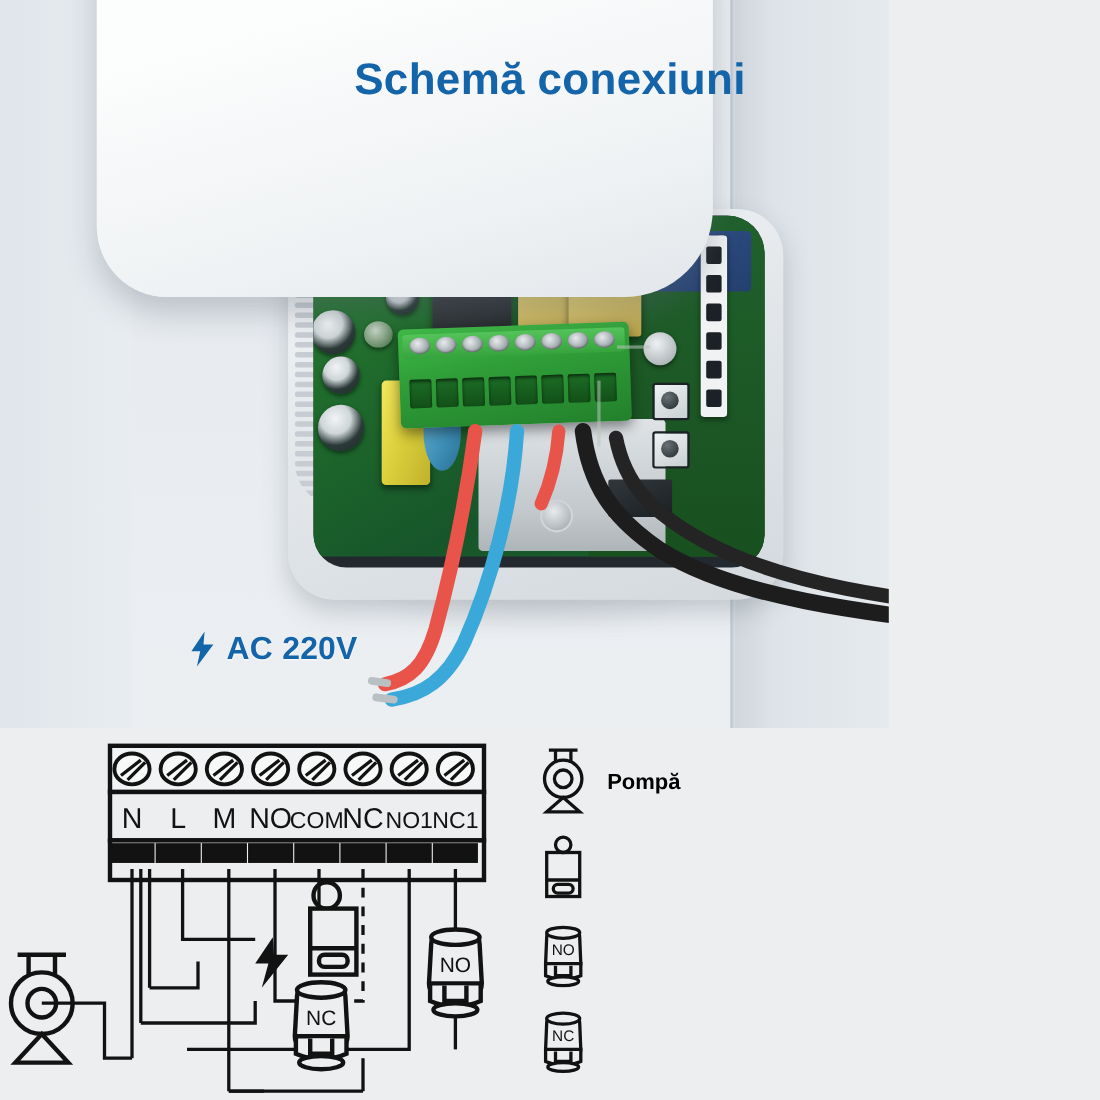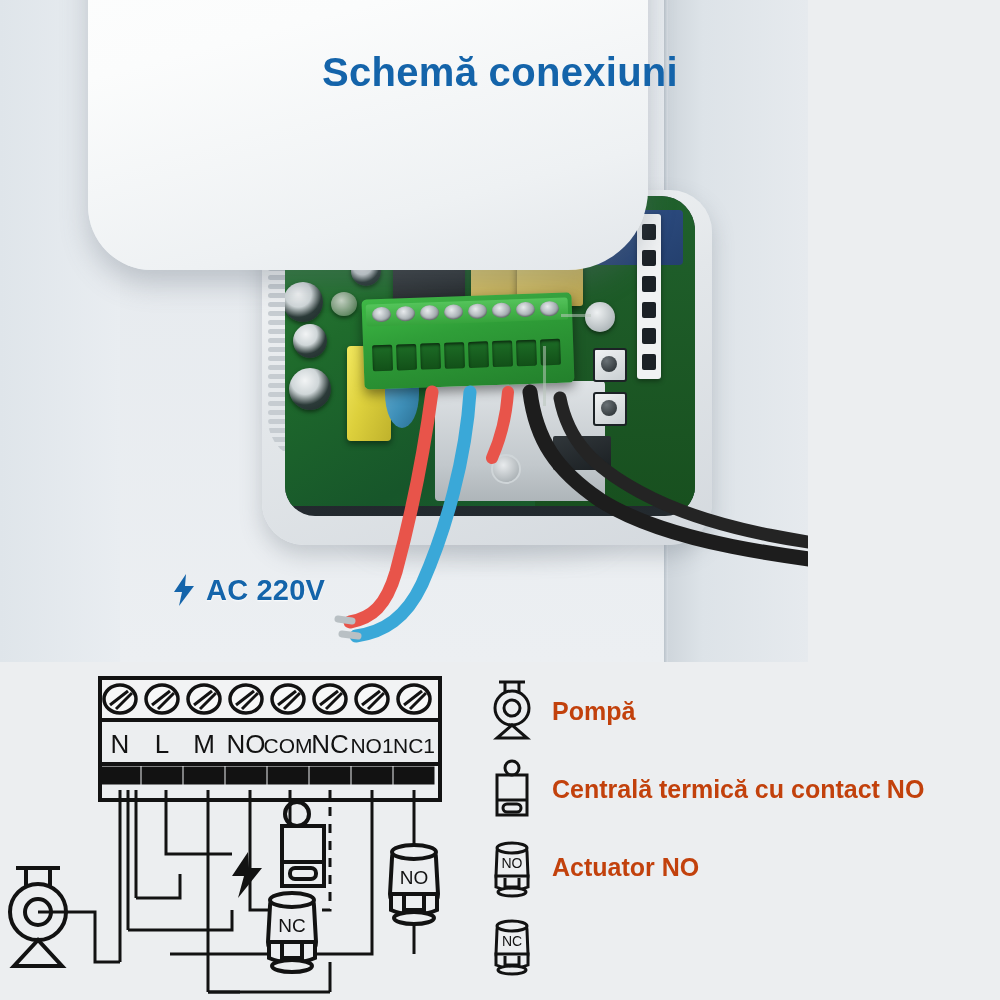--- a/index.html
+++ b/index.html
@@ -199,21 +199,21 @@
 
   
   .diagram{
     position:absolute;left:0;top:662px;width:1000px;height:338px;
     background:#eceef0;
   }
   .dg-svg{position:absolute;left:0;top:0;}
   .legend{position:absolute;left:484px;top:10px;width:516px;}
   .lg-row{display:flex;align-items:center;height:78px;}
   .lg-ico{width:56px;height:62px;flex:none;display:block;}
-  .lg-text{font-size:25px;font-weight:bold;color:#c2410c;margin-left:12px;}
+  .lg-text{font-size:20px;font-weight:bold;color:#000000;margin-left:12px;}
 </style>
 </head>
 <body>
 
 <div id="stage">
 
   <div class="photo">
     <div class="wall-left"></div>
     <div class="wall-right"></div>
     <div class="wall-right-edge"></div>
@@ -501,35 +501,33 @@
 
       <div class="lg-row">
         <svg class="lg-ico" viewBox="0 0 56 62">
           <g fill="none" stroke="#121212" stroke-width="3">
             <circle cx="28" cy="10" r="7"></circle>
             <rect x="13" y="17" width="30" height="40"></rect>
             <path d="M13,42 L43,42"></path>
             <rect x="19" y="46" width="18" height="8" rx="4"></rect>
           </g>
         </svg>
-        <span class="lg-text">Centrală termică cu contact NO</span>
       </div>
 
       <div class="lg-row">
         <svg class="lg-ico" viewBox="0 0 56 62">
           <g fill="#eceef0" stroke="#121212" stroke-width="3">
             <path d="M13,16 Q13,8 28,8 Q43,8 43,16 L44,40 Q44,49 28,49 Q12,49 12,40 Z"></path>
             <ellipse cx="28" cy="12" rx="15" ry="5"></ellipse>
             <path d="M12,40 L44,40 L44,51 Q28,58 12,51 Z"></path>
             <path d="M21,42 L21,51 L35,51 L35,42"></path>
             <ellipse cx="28" cy="56" rx="14" ry="4"></ellipse>
           </g>
           <text x="28" y="32" font-size="14" text-anchor="middle" fill="#121212" font-family="Liberation Sans, sans-serif">NO</text>
         </svg>
-        <span class="lg-text">Actuator NO</span>
       </div>
 
       <div class="lg-row">
         <svg class="lg-ico" viewBox="0 0 56 62">
           <g fill="#eceef0" stroke="#121212" stroke-width="3">
             <path d="M13,16 Q13,8 28,8 Q43,8 43,16 L44,40 Q44,49 28,49 Q12,49 12,40 Z"></path>
             <ellipse cx="28" cy="12" rx="15" ry="5"></ellipse>
             <path d="M12,40 L44,40 L44,51 Q28,58 12,51 Z"></path>
             <path d="M21,42 L21,51 L35,51 L35,42"></path>
             <ellipse cx="28" cy="56" rx="14" ry="4"></ellipse>

